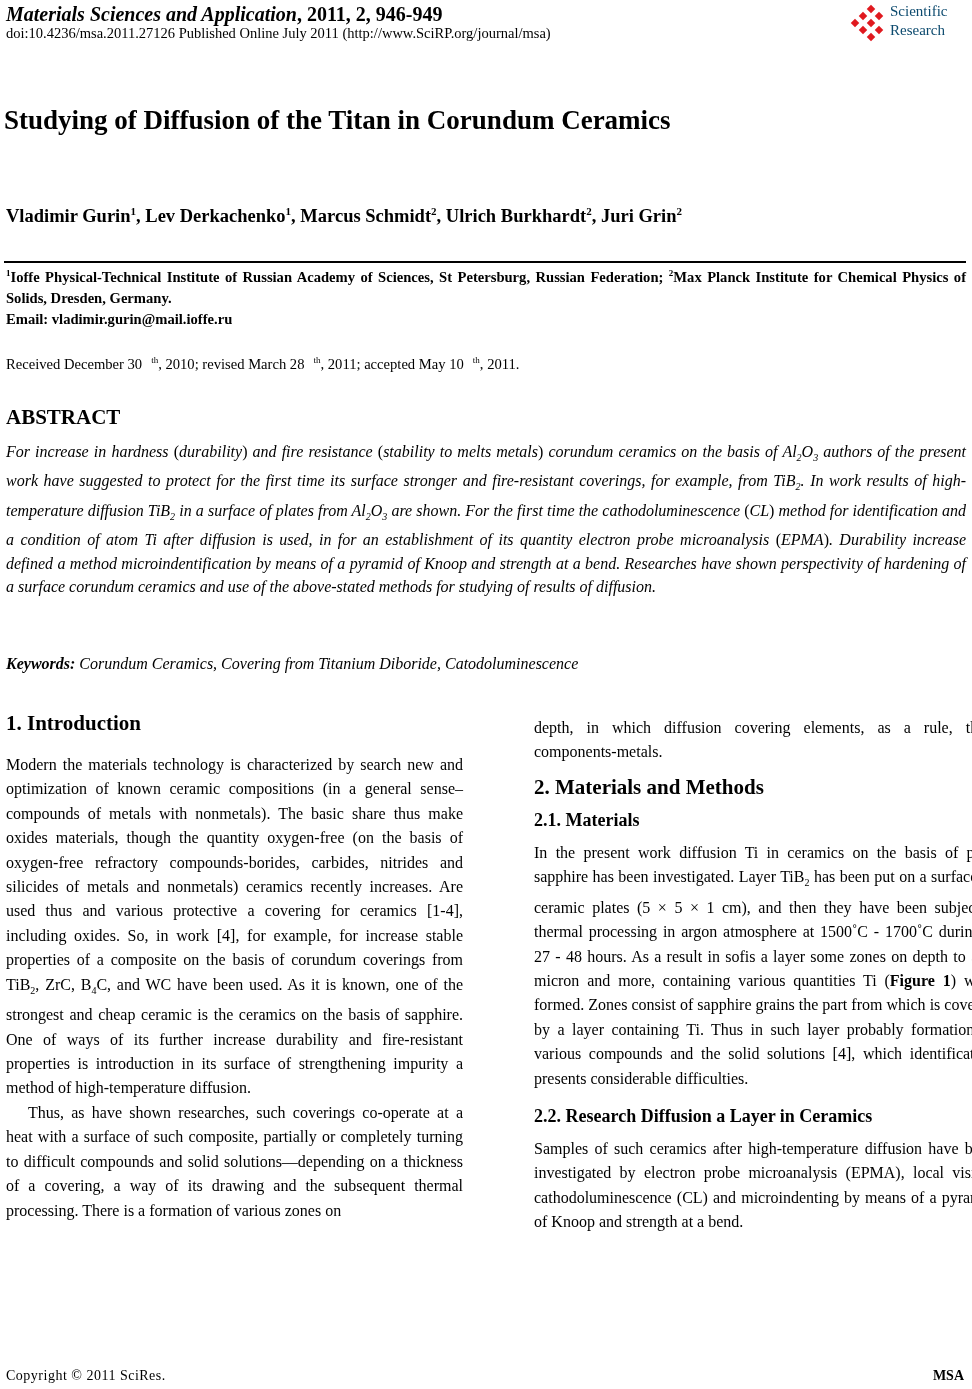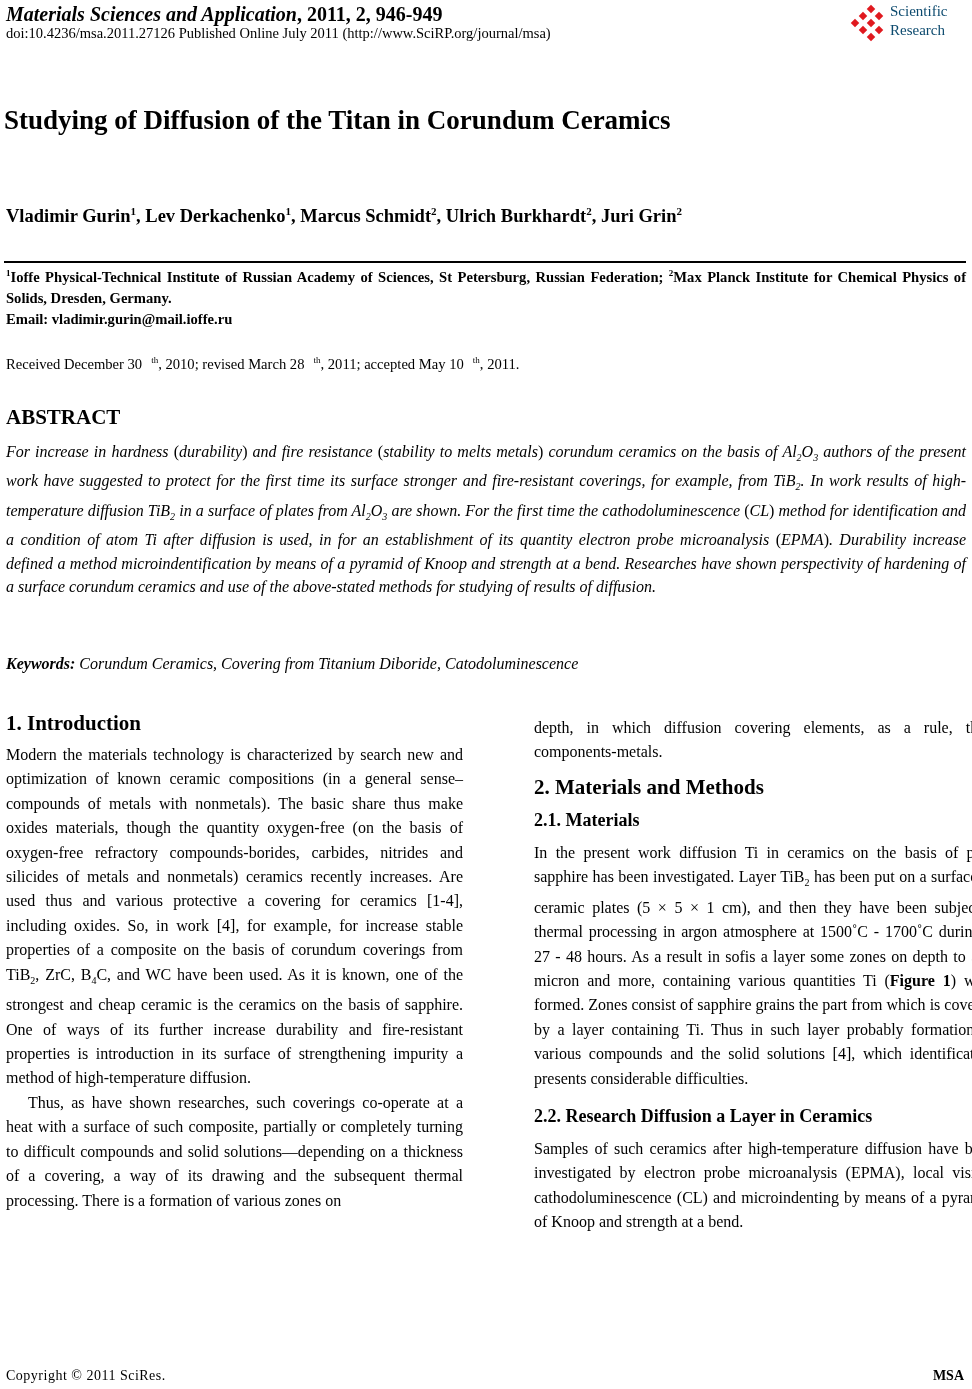--- a/index.html
+++ b/index.html
@@ -77,21 +77,21 @@
 
 <div class="abs received"><span>Received December 30</span><sup>th</sup><span>, 2010; revised March 28</span><sup>th</sup><span>, 2011; accepted May 10</span><sup>th</sup><span>, 2011.</span></div>
 
 <div class="abs abs-head">ABSTRACT</div>
 
 <div class="abs abstract">For increase in hardness <span class="up">(</span>durability<span class="up">)</span> and fire resistance <span class="up">(</span>stability to melts metals<span class="up">)</span> corundum ceramics on the basis of Al<sub>2</sub>O<sub>3</sub> authors of the present work have suggested to protect for the first time its surface stronger and fire-resistant coverings, for example, from TiB<sub>2</sub>. In work results of high-temperature diffusion TiB<sub>2</sub> in a surface of plates from Al<sub>2</sub>O<sub>3</sub> are shown. For the first time the cathodoluminescence <span class="up">(</span>CL<span class="up">)</span> method for identification and a condition of atom Ti after diffusion is used, in for an establishment of its quantity electron probe microanalysis <span class="up">(</span>EPMA<span class="up">)</span>. Durability increase defined a method microindentification by means of a pyramid of Knoop and strength at a bend. Researches have shown perspectivity of hardening of a surface corundum ceramics and use of the above-stated methods for studying of results of diffusion.</div>
 
 <div class="abs keywords"><b>Keywords</b><b class="up">:</b> <span>Corundum Ceramics, Covering from Titanium Diboride, Catodoluminescence</span></div>
 
 <div class="abs col left">
-  <div class="h1" style="margin-bottom:6px">1. Introduction</div>
+  <div class="h1" style="margin-bottom:16px">1. Introduction</div>
   <p>Modern the materials technology is characterized by search new and optimization of known ceramic compositions (in a general sense–compounds of metals with nonmetals). The basic share thus make oxides materials, though the quantity oxygen-free (on the basis of oxygen-free refractory compounds-borides, carbides, nitrides and silicides of metals and nonmetals) ceramics recently increases. Are used thus and various protective a covering for ceramics [1-4], including oxides. So, in work [4], for example, for increase stable properties of a composite on the basis of corundum coverings from TiB<sub>2</sub>, ZrC, B<sub>4</sub>C, and WC have been used. As it is known, one of the strongest and cheap ceramic is the ceramics on the basis of sapphire. One of ways of its further increase durability and fire-resistant properties is introduction in its surface of strengthening impurity a method of high-temperature diffusion.</p>
   <p class="indent">Thus, as have shown researches, such coverings co-operate at a heat with a surface of such composite, partially or completely turning to difficult compounds and solid solutions—depending on a thickness of a covering, a way of its drawing and the subsequent thermal processing. There is a formation of various zones on</p>
 </div>
 
 <div class="abs col right">
   <p>depth, in which diffusion covering elements, as a rule, their components-metals.</p>
   <div class="h1" style="margin:8px 0 6px">2. Materials and Methods</div>
   <div class="h2" style="margin-bottom:8px">2.1. Materials</div>
   <p>In the present work diffusion Ti in ceramics on the basis of pure sapphire has been investigated. Layer TiB<sub>2</sub> has been put on a surface of ceramic plates (5 × 5 × 1 cm), and then they have been subjected thermal processing in argon atmosphere at 1500˚C - 1700˚C during ~ 27 - 48 hours. As a result in sofis a layer some zones on depth to 500 micron and more, containing various quantities Ti (<b>Figure 1</b>) were formed. Zones consist of sapphire grains the part from which is covered by a layer containing Ti. Thus in such layer probably formation of various compounds and the solid solutions [4], which identification presents considerable difficulties.</p>
   <div class="h2" style="margin:12px 0 8px">2.2. Research Diffusion a Layer in Ceramics</div>

